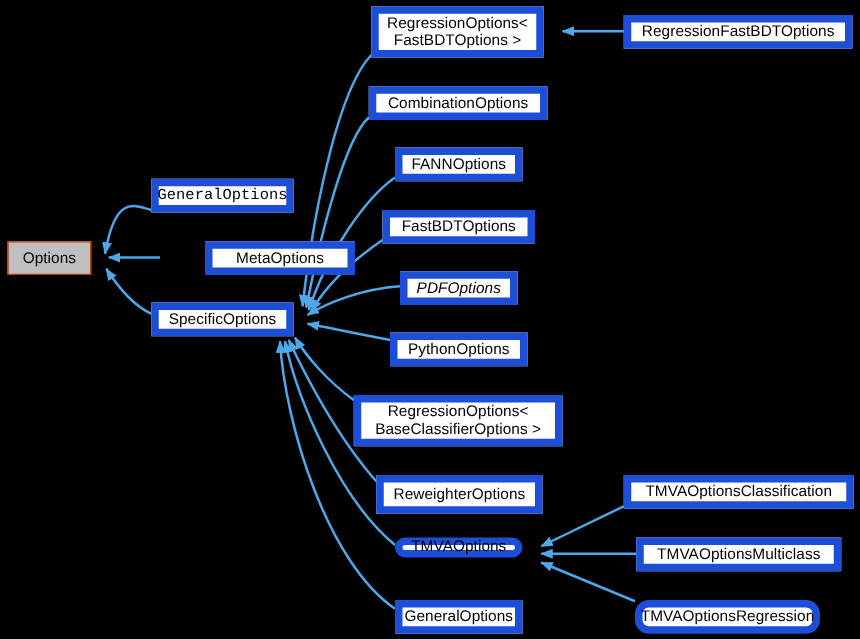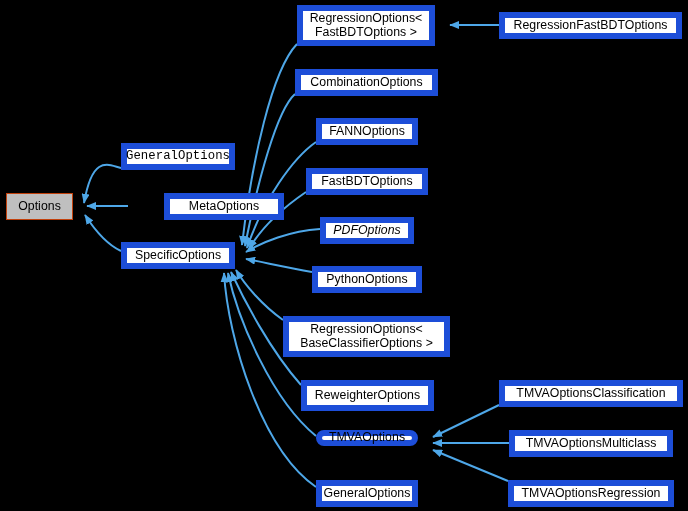--- a/index.html
+++ b/index.html
@@ -91,16 +91,16 @@
       <div class="graph-node" style="left: 320px; top: 217px; width: 94px; height: 27px; font-style: italic;"><span class="node-label">PDFOptions</span></div>
       <div class="graph-node" style="left: 312px; top: 266px; width: 110px; height: 27px;"><span class="node-label">PythonOptions</span></div>
       <div class="graph-node" style="left: 283px; top: 316px; width: 167px; height: 41px;"><span class="node-label">RegressionOptions&lt;
 BaseClassifierOptions &gt;</span></div>
       <div class="graph-node" style="left: 301px; top: 380px; width: 133px; height: 31px;"><span class="node-label">ReweighterOptions</span></div>
       <div class="graph-node" style="left: 316px; top: 430px; width: 102px; height: 16px; border-radius: 11px;"><span class="node-label">TMVAOptions</span></div>
       <div class="graph-node" style="left: 316px; top: 480px; width: 102px; height: 27px;"><span class="node-label">GeneralOptions</span></div>
       <div class="graph-node" style="left: 499px; top: 12px; width: 183px; height: 27px;"><span class="node-label">RegressionFastBDTOptions</span></div>
       <div class="graph-node" style="left: 499px; top: 380px; width: 184px; height: 27px;"><span class="node-label">TMVAOptionsClassification</span></div>
       <div class="graph-node" style="left: 509px; top: 430px; width: 164px; height: 27px;"><span class="node-label">TMVAOptionsMulticlass</span></div>
-      <div class="graph-node" style="left: 508px; top: 480px; width: 166px; height: 27px;"><span class="node-label">TMVAOptionsRegression</span></div>
+      <div class="graph-node" style="left: 508px; top: 480px; width: 148px; height: 27px; border-radius: 11px;"><span class="node-label">TMVAOptionsRegression</span></div>
     </div>
 
 </div>
 
 </body></html>

